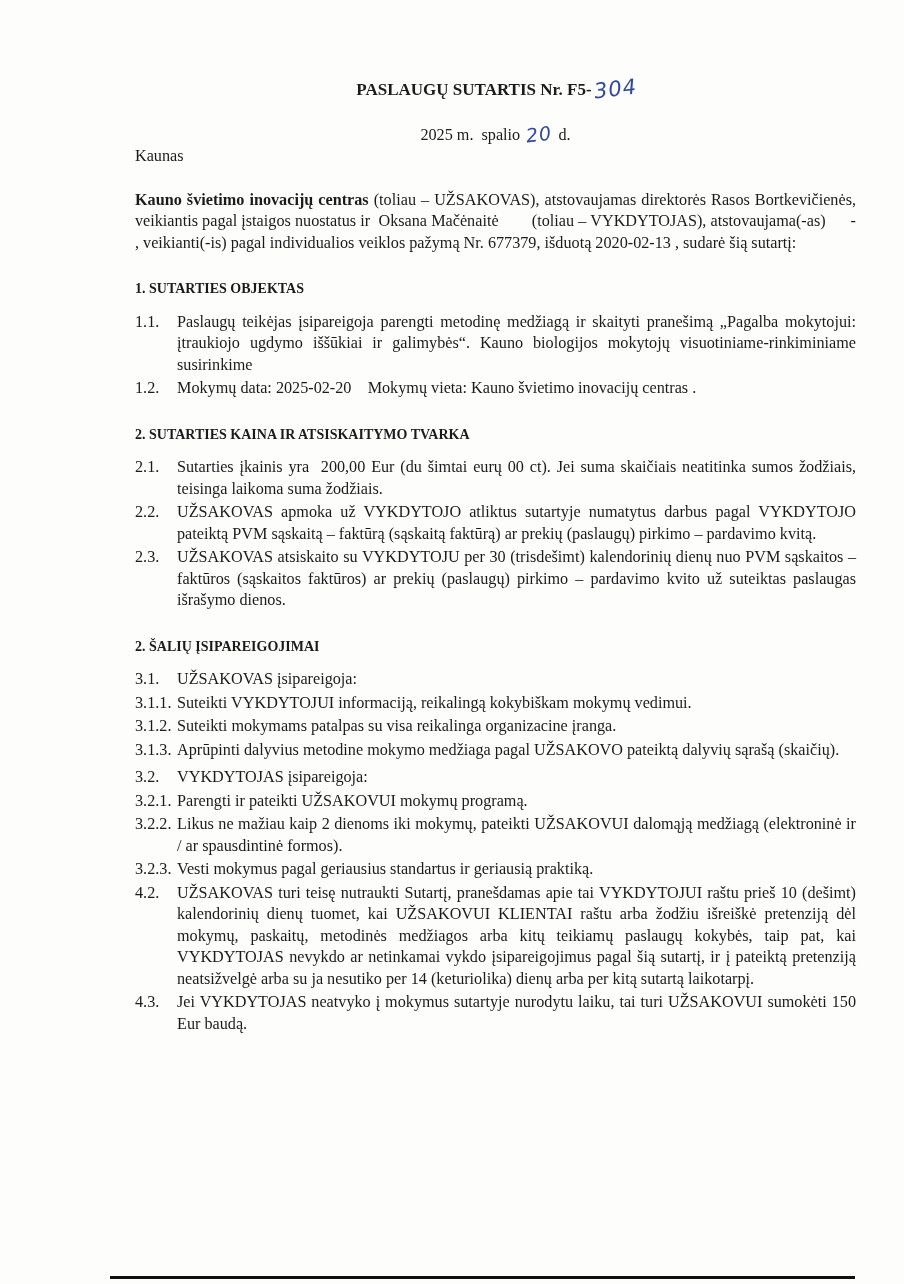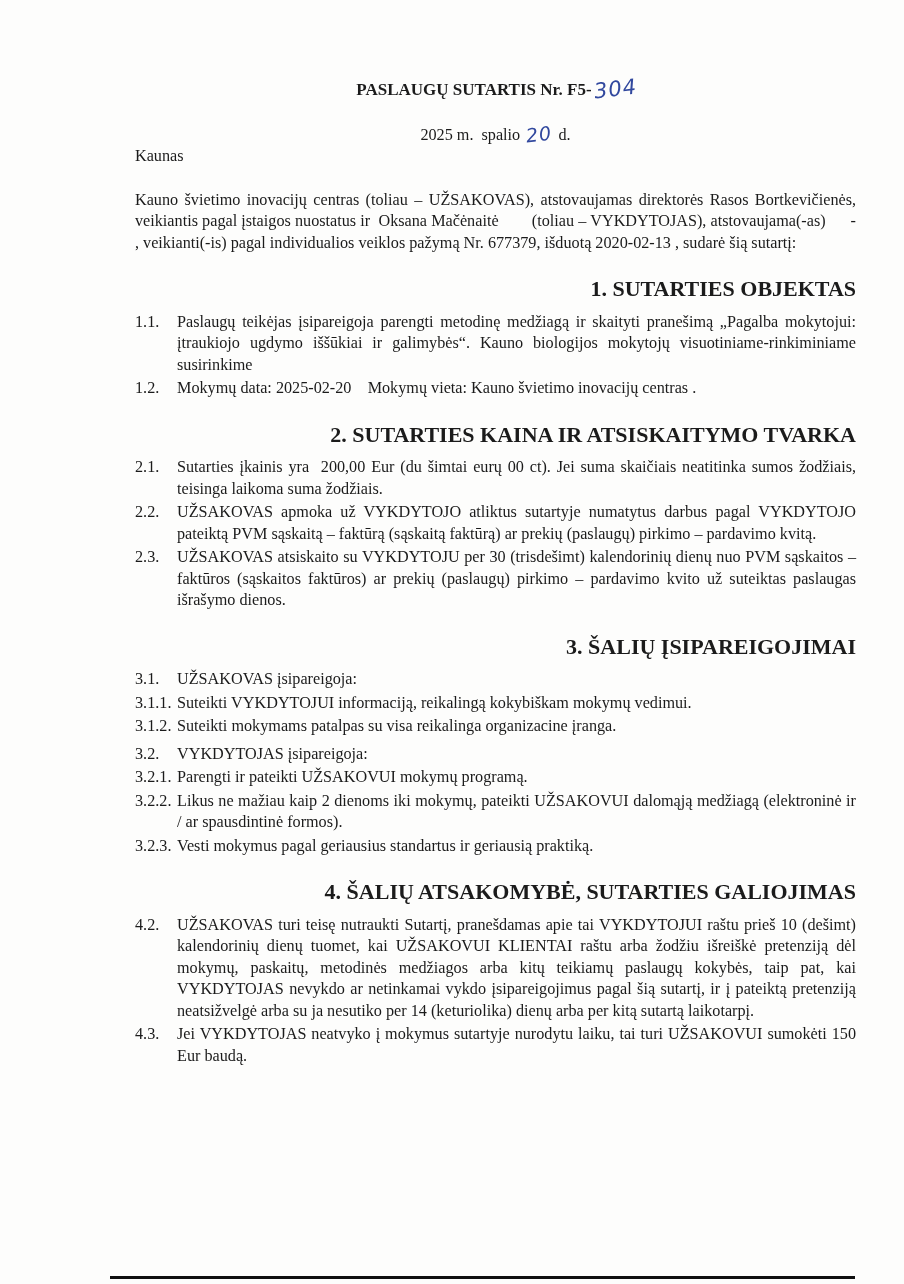--- a/index.html
+++ b/index.html
@@ -41,25 +41,25 @@
     text-align: center;
     margin-top: 22px;
     white-space: pre-wrap;
   }
   .city { text-align: left; }
   .intro {
     margin-top: 22px;
     text-align: justify;
     white-space: pre-wrap;
   }
-  .intro .lead { font-weight: normal; }
+  .intro .lead { font-weight: bold; }
   .sec-heading {
-    text-align: right;
+    text-align: left;
     font-weight: bold;
-    font-size: 22px;
+    font-size: 14px;
     margin: 24px 0 12px 0;
   }
   .clause {
     display: flex;
     margin-bottom: 2px;
   }
   .clause.gap { margin-top: 6px; }
   .clause-num {
     flex: 0 0 42px;
     white-space: nowrap;
@@ -112,52 +112,55 @@
         <div class="clause">
           <span class="clause-num">2.2.</span>
           <span class="clause-text">UŽSAKOVAS apmoka už VYKDYTOJO atliktus sutartyje numatytus darbus pagal VYKDYTOJO pateiktą PVM sąskaitą – faktūrą (sąskaitą faktūrą) ar prekių (paslaugų) pirkimo – pardavimo kvitą.</span>
         </div>
         <div class="clause">
           <span class="clause-num">2.3.</span>
           <span class="clause-text">UŽSAKOVAS atsiskaito su VYKDYTOJU per 30 (trisdešimt) kalendorinių dienų nuo PVM sąskaitos – faktūros (sąskaitos faktūros) ar prekių (paslaugų) pirkimo – pardavimo kvito už suteiktas paslaugas išrašymo dienos.</span>
         </div>
       </section>
       <section>
-        <h3 class="sec-heading">3. ŠALIŲ ĮSIPAREIGOJIMAI</h3>
+        <h3 class="sec-heading">2. ŠALIŲ ĮSIPAREIGOJIMAI</h3>
         <div class="clause">
           <span class="clause-num">3.1.</span>
           <span class="clause-text">UŽSAKOVAS įsipareigoja:</span>
         </div>
         <div class="clause">
           <span class="clause-num">3.1.1.</span>
           <span class="clause-text">Suteikti VYKDYTOJUI informaciją, reikalingą kokybiškam mokymų vedimui.</span>
         </div>
         <div class="clause">
           <span class="clause-num">3.1.2.</span>
           <span class="clause-text">Suteikti mokymams patalpas su visa reikalinga organizacine įranga.</span>
+        </div>
+        <div class="clause">
+          <span class="clause-num">3.1.3.</span>
+          <span class="clause-text">Aprūpinti dalyvius metodine mokymo medžiaga pagal UŽSAKOVO pateiktą dalyvių sąrašą (skaičių).</span>
         </div>
         <div class="clause gap">
           <span class="clause-num">3.2.</span>
           <span class="clause-text">VYKDYTOJAS įsipareigoja:</span>
         </div>
         <div class="clause">
           <span class="clause-num">3.2.1.</span>
           <span class="clause-text">Parengti ir pateikti UŽSAKOVUI mokymų programą.</span>
         </div>
         <div class="clause">
           <span class="clause-num">3.2.2.</span>
           <span class="clause-text">Likus ne mažiau kaip 2 dienoms iki mokymų, pateikti UŽSAKOVUI dalomąją medžiagą (elektroninė ir / ar spausdintinė formos).</span>
         </div>
         <div class="clause">
           <span class="clause-num">3.2.3.</span>
           <span class="clause-text">Vesti mokymus pagal geriausius standartus ir geriausią praktiką.</span>
         </div>
       </section>
       <section>
-        <h3 class="sec-heading">4. ŠALIŲ ATSAKOMYBĖ, SUTARTIES GALIOJIMAS</h3>
         <div class="clause">
           <span class="clause-num">4.2.</span>
           <span class="clause-text">UŽSAKOVAS turi teisę nutraukti Sutartį, pranešdamas apie tai VYKDYTOJUI raštu prieš 10 (dešimt) kalendorinių dienų tuomet, kai UŽSAKOVUI KLIENTAI raštu arba žodžiu išreiškė pretenziją dėl mokymų, paskaitų, metodinės medžiagos arba kitų teikiamų paslaugų kokybės, taip pat, kai VYKDYTOJAS nevykdo ar netinkamai vykdo įsipareigojimus pagal šią sutartį, ir į pateiktą pretenziją neatsižvelgė arba su ja nesutiko per 14 (keturiolika) dienų arba per kitą sutartą laikotarpį.</span>
         </div>
         <div class="clause">
           <span class="clause-num">4.3.</span>
           <span class="clause-text">Jei VYKDYTOJAS neatvyko į mokymus sutartyje nurodytu laiku, tai turi UŽSAKOVUI sumokėti 150 Eur baudą.</span>
         </div>
       </section>
     </div>

